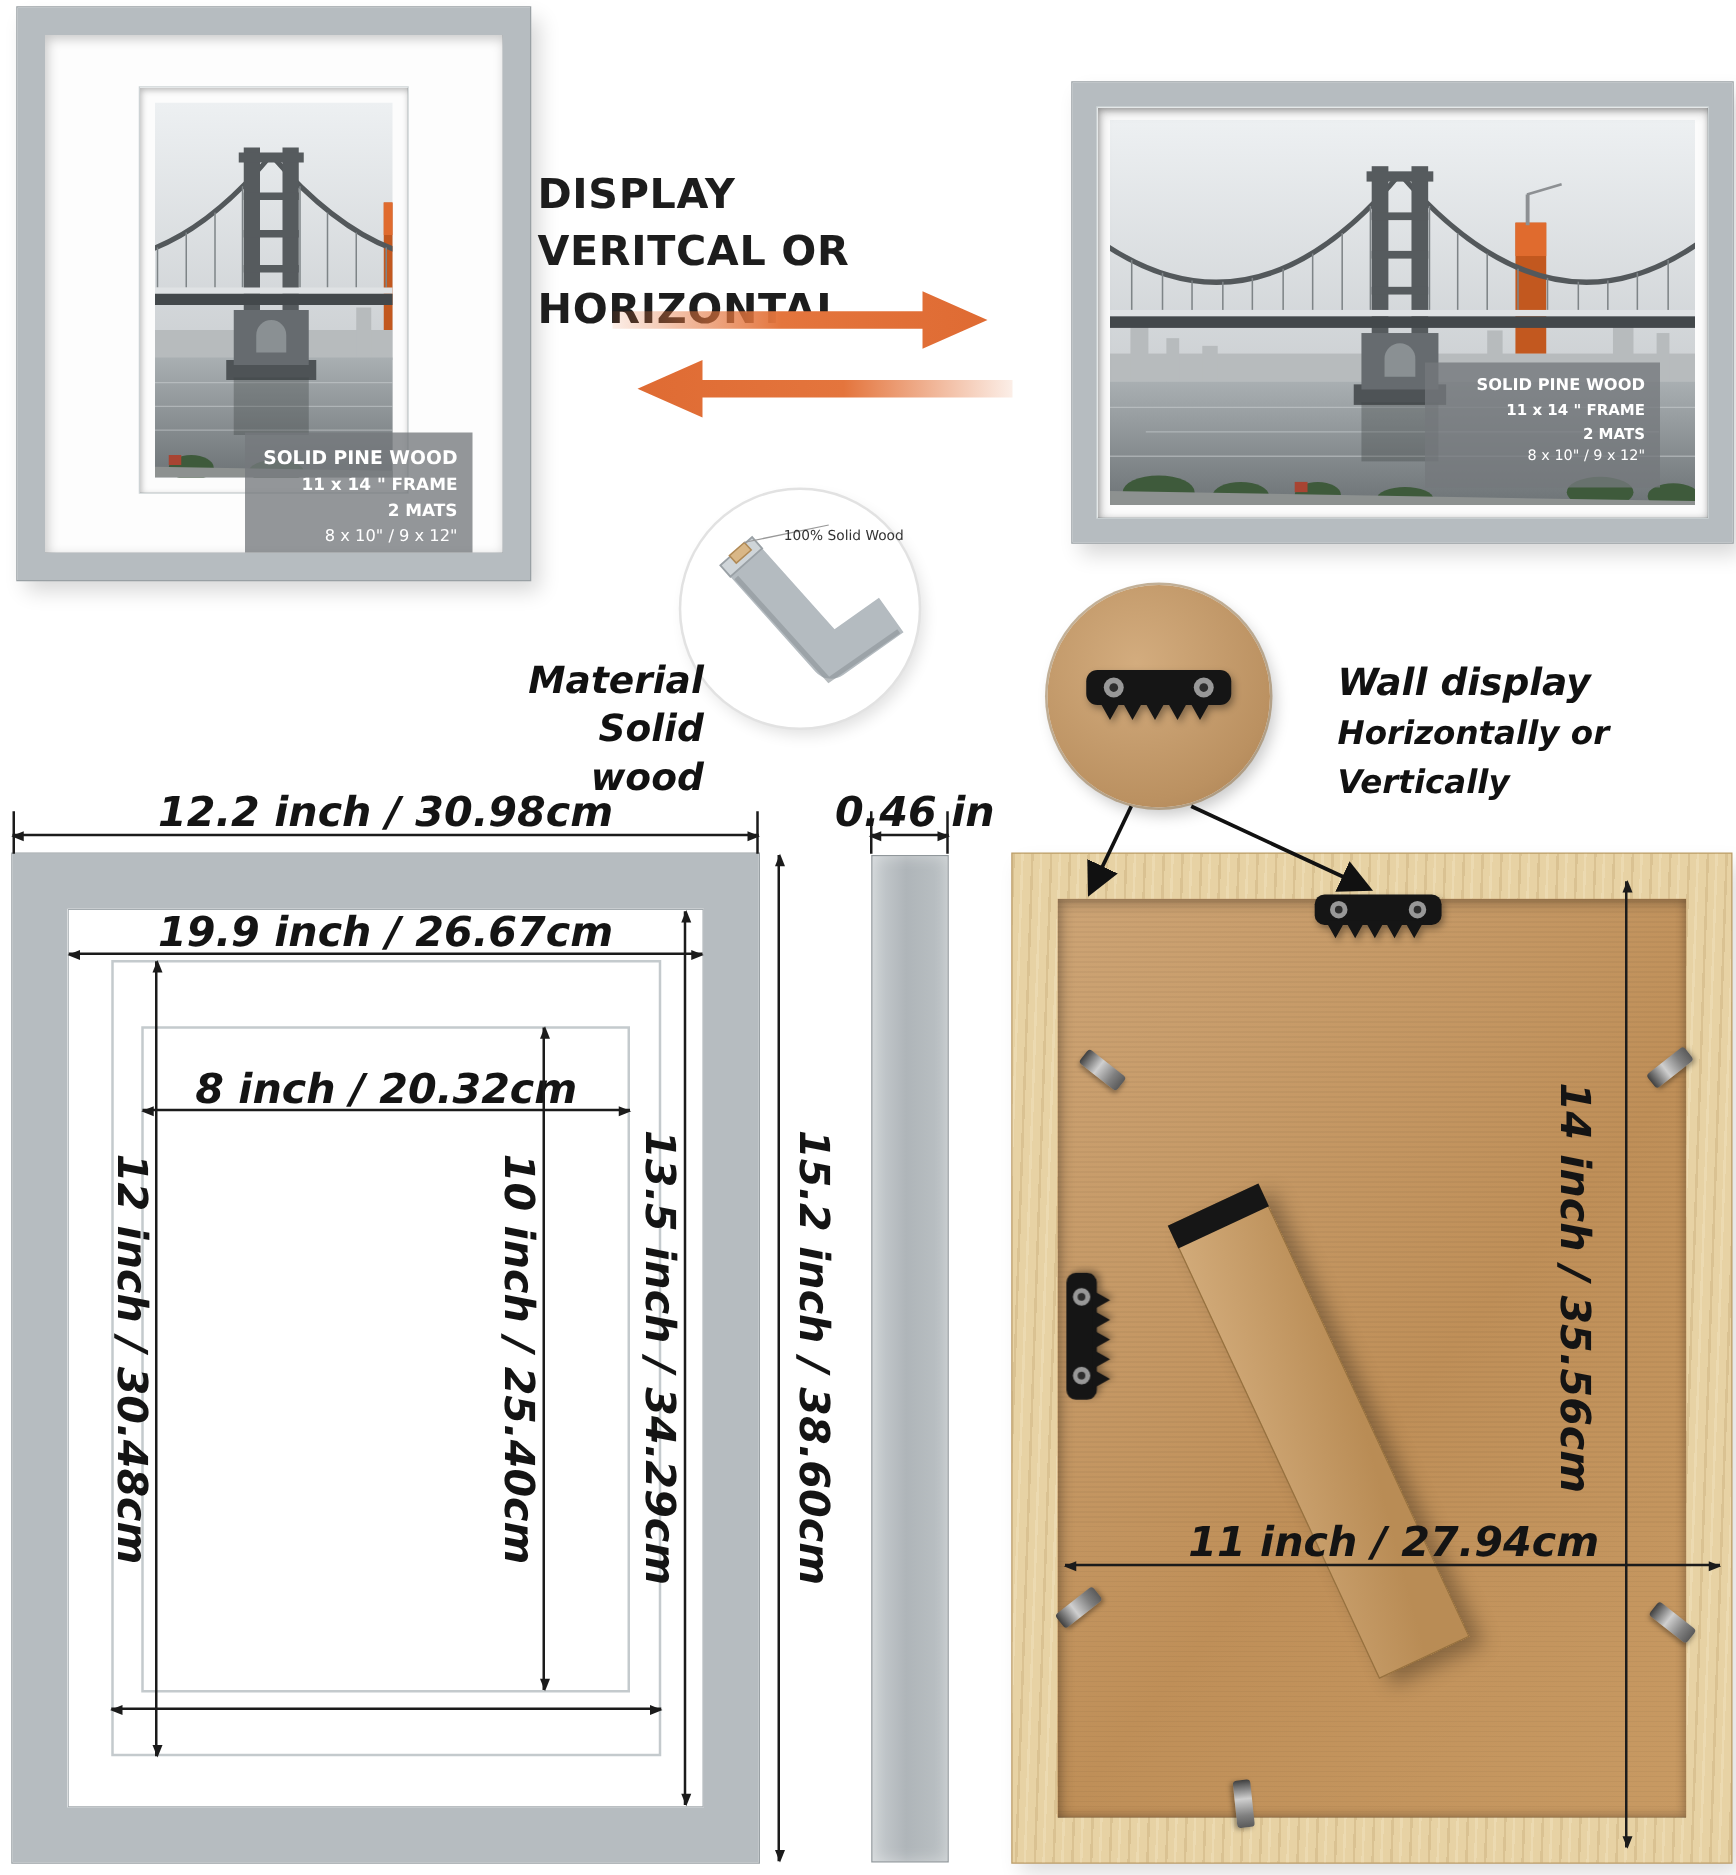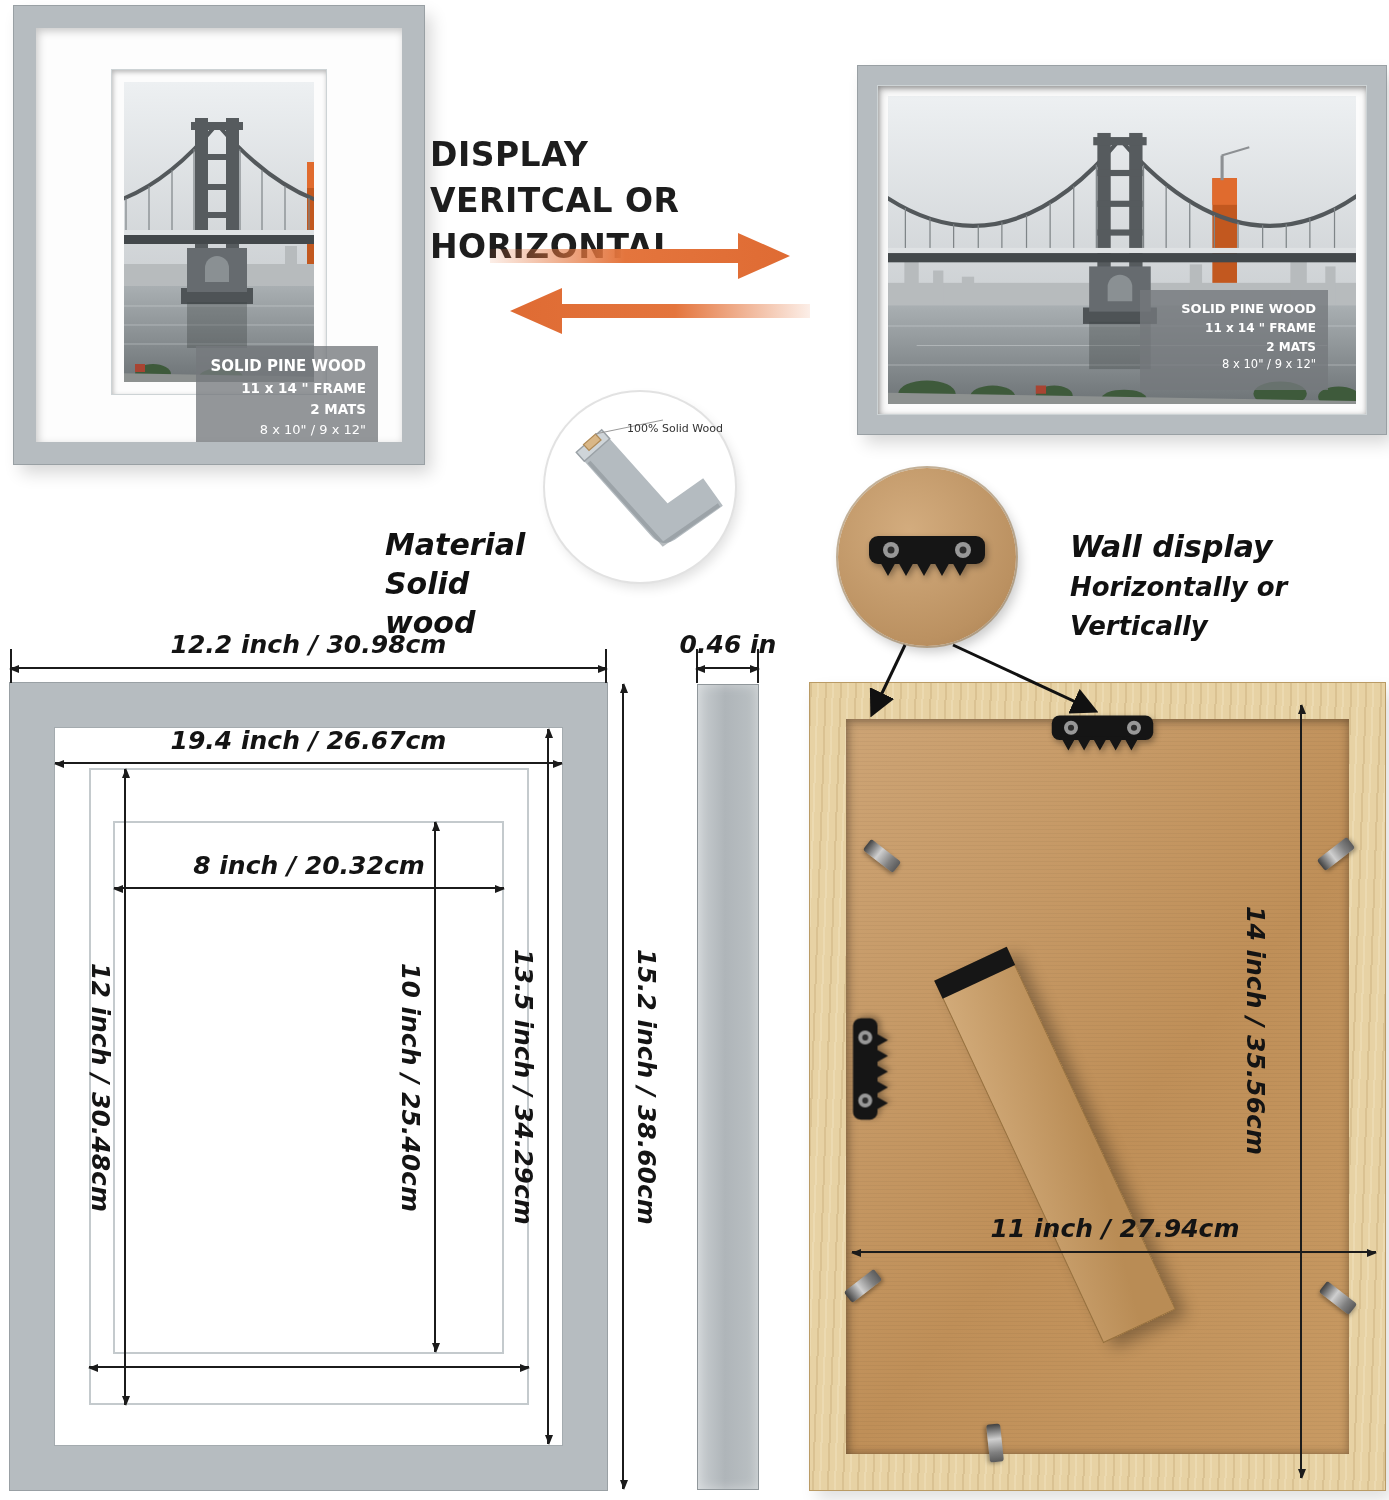--- a/index.html
+++ b/index.html
@@ -22,21 +22,21 @@
   .ov-big .l2, .ov-big .l3 { font-size:13.5px; font-weight:600; }
   .ov-big .l4 { font-size:13px; }
   .ov-sm .l1 { font-size:13px; font-weight:bold; }
   .ov-sm .l2, .ov-sm .l3 { font-size:12px; font-weight:600; }
   .ov-sm .l4 { font-size:11.5px; }
 
   
   .heading { position:absolute; left:430px; top:132px; width:450px; }
   .heading-line { font-size:33px; font-weight:bold; letter-spacing:.5px; color:#1d1d1d;
                   text-align:left; line-height:1.4; }
-  .material-label { position:absolute; left:385px; top:525px; width:178px; text-align:left;
+  .material-label { position:absolute; left:385px; top:525px; width:178px; text-align:right;
                     font-size:30px; font-weight:bold; font-style:italic; line-height:1.3; }
   .wall-label { position:absolute; left:1026px; top:526px; width:360px;
                 font-weight:bold; font-style:italic;margin-left:44px; }
   .wall-label .t { font-size:30px; line-height:1.4; }
   .wall-label .s { font-size:26px; line-height:1.5; }
 
   .circle { position:absolute; border-radius:50%; }
   .material-circle { left:545px; top:392px; width:190px; height:190px; background:#fff;
                      box-shadow:0 0 0 2px #e2e2e2, 4px 6px 12px rgba(0,0,0,0.12); }
   .callout { position:absolute; right:12px; top:30px; font-size:11px; color:#333; }
@@ -55,21 +55,21 @@
                    border-top:4.5px solid transparent; border-bottom:4.5px solid transparent;
                    border-left:10px solid #1b1b1b; }
   .dim-v { position:absolute; width:0; border-left:2px solid #1b1b1b; }
   .dim-v::before { content:""; position:absolute; top:-1px; left:-4px;
                    border-left:4.5px solid transparent; border-right:4.5px solid transparent;
                    border-bottom:10px solid #1b1b1b; }
   .dim-v::after  { content:""; position:absolute; bottom:-1px; left:-4px;
                    border-left:4.5px solid transparent; border-right:4.5px solid transparent;
                    border-top:10px solid #1b1b1b; }
   .tick-v { position:absolute; width:2px; height:34px; background:#1b1b1b; }
-  .dim-label { position:absolute; font-style:italic; font-weight:600; font-size:25px;
+  .dim-label { position:absolute; font-style:italic; font-weight:600; font-size:33px;
                color:#141414; white-space:nowrap; }
   .dim-label.center { text-align:center; }
   .dim-label.vert { writing-mode:vertical-rl; text-align:center; }
 
   
   .diagram-frame { position:absolute; left:10px; top:683px; width:597px; height:807px;
                    background:#fff; border:44px solid #b6bcc0;
                    box-shadow:0 0 0 1px #99a0a4, inset 0 0 0 1px #a4abaf; }
   .outline { position:absolute; border:2px solid #c4cacd; }
 
@@ -286,21 +286,21 @@
   <div class="diagram-frame"></div>
   <div class="outline" style="left:89px; top:768px; width:440px; height:637px;"></div>
   <div class="outline" style="left:113px; top:821px; width:391px; height:533px;"></div>
 
   <div class="tick-v" style="left:10px; top:649px;"></div>
   <div class="tick-v" style="left:605px; top:649px;"></div>
   <div class="dim-h" style="left:10px; top:667px; width:597px;"></div>
   <div class="dim-label center" style="left:10px; top:630px; width:597px;">12.2 inch / 30.98cm</div>
 
   <div class="dim-h" style="left:55px; top:762px; width:507px;"></div>
-  <div class="dim-label center" style="left:55px; top:726px; width:507px;">19.4 inch / 26.67cm</div>
+  <div class="dim-label center" style="left:55px; top:726px; width:507px;">19.9 inch / 26.67cm</div>
 
   <div class="dim-h" style="left:114px; top:887px; width:390px;"></div>
   <div class="dim-label center" style="left:114px; top:851px; width:390px;">8 inch / 20.32cm</div>
 
   <div class="dim-h" style="left:89px; top:1366px; width:440px;"></div>
 
   <div class="dim-v" style="left:124px; top:769px; height:636px;"></div>
   <div class="dim-label vert" style="left:86px; top:769px; height:636px;">12 inch / 30.48cm</div>
 
   <div class="dim-v" style="left:434px; top:822px; height:530px;"></div>

